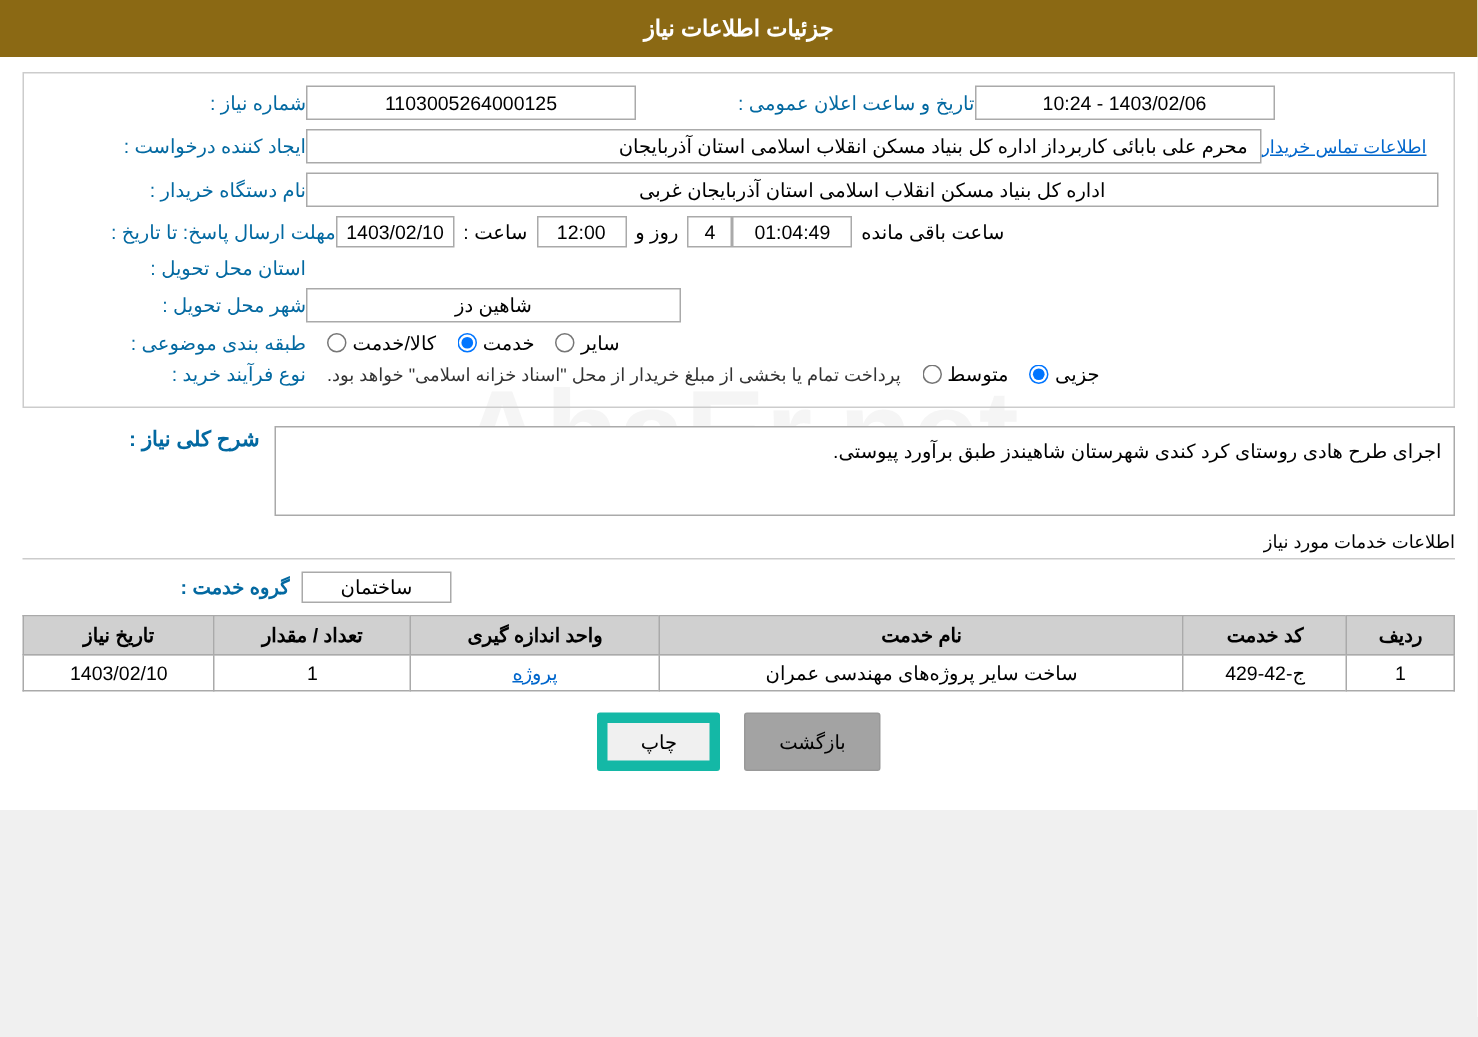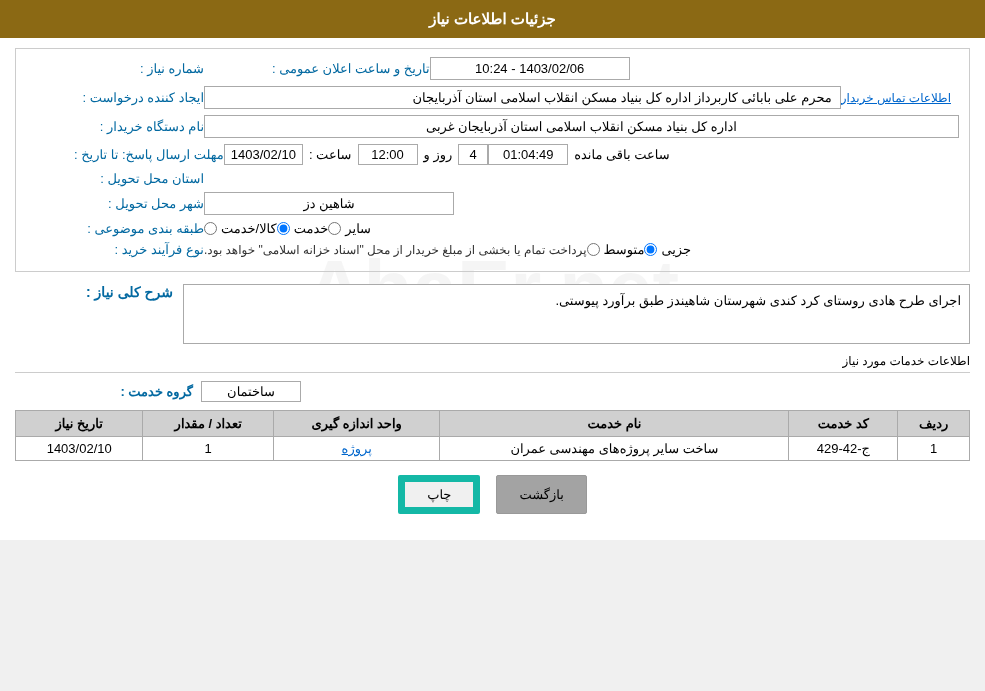--- a/index.html
+++ b/index.html
@@ -72,20 +72,21 @@
     .link-blue {
       color: #0066cc;
       text-decoration: underline;
       cursor: pointer;
       font-size: 12px;
     }
     .radio-row {
       display: flex;
       flex-direction: row-reverse;
       align-items: center;
+      gap: 14px;
       margin-bottom: 6px;
     }
     .radio-item {
       display: flex;
       flex-direction: row-reverse;
       align-items: center;
       gap: 4px;
     }
     .radio-item input { cursor: pointer; }
     .notice-text {
@@ -185,20 +186,21 @@
 
   <div class="main-content watermark-area">
     <div class="watermark">AhaEr.net</div>
 
     <div class="content-above-watermark">
 
       <div class="section-box">
 
         <div class="info-row">
           <span class="info-label">شماره نیاز :</span>
+          <span class="info-value" style="max-width:220px;">1103005264000125</span>
           <span style="width:20px;"></span>
           <span class="info-label">تاریخ و ساعت اعلان عمومی :</span>
           <span class="info-value" style="max-width:200px;">1403/02/06 - 10:24</span>
         </div>
 
         <div class="info-row">
           <span class="info-label">ایجاد کننده درخواست :</span>
           <span class="info-value-wide" style="text-align:right; padding-right:8px;">محرم علی بابائی کاربرداز اداره کل بنیاد مسکن انقلاب اسلامی استان آذربایجان</span>
           <span class="link-blue" style="margin-right:8px; flex-shrink:0;">اطلاعات تماس خریدار</span>
         </div>

